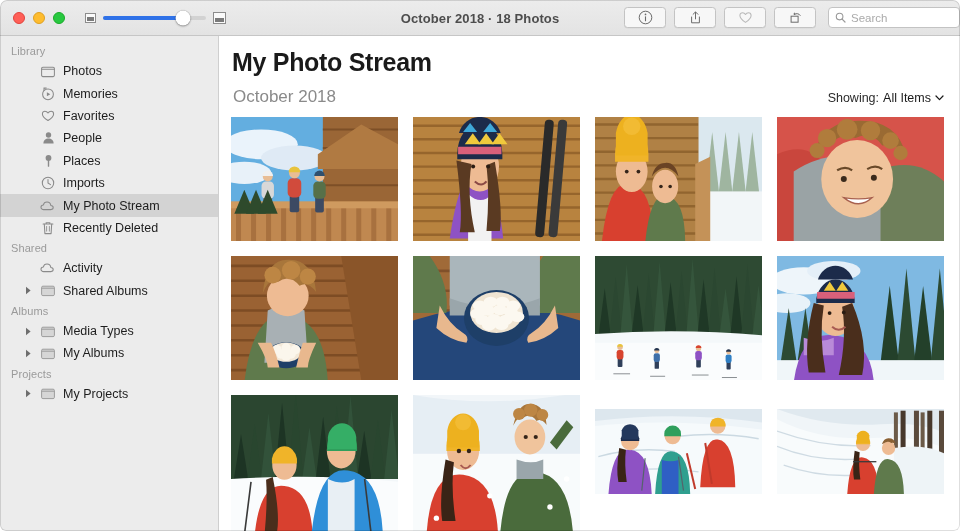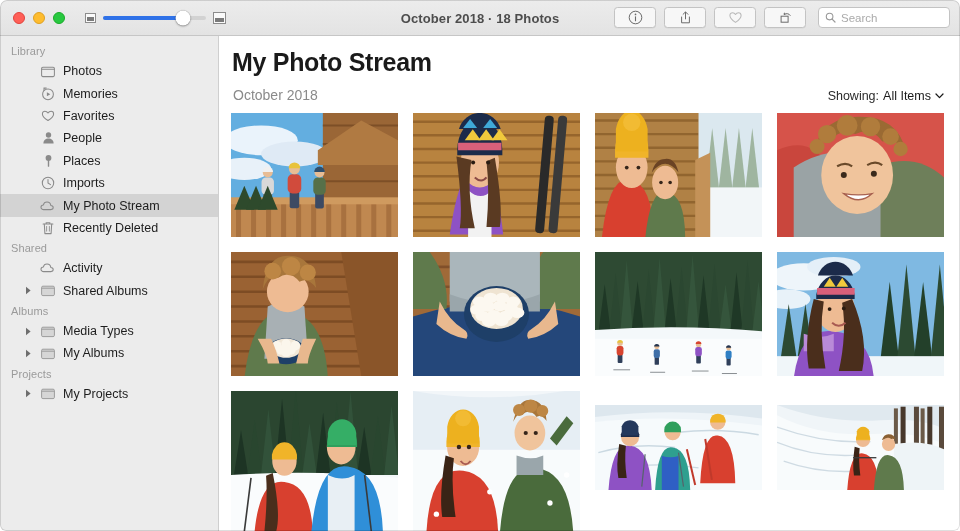--- a/index.html
+++ b/index.html
@@ -108,21 +108,20 @@
     font-weight: bold;
     color: #4d4d4d;
     pointer-events: none;
     letter-spacing: 0.1px;
   }
 
   .toolbar-right {
     margin-left: auto;
     display: flex;
     align-items: center;
-    padding-right: 10px;
     gap: 8px;
   }
 
   .tb-btn {
     width: 42px; height: 21px;
     background: #f7f7f7;
     border: 1px solid #c3c3c3;
     border-radius: 3.5px;
     display: flex;
     align-items: center;
@@ -226,21 +225,21 @@
     padding-left: 1px;
   }
 
   .subhead-row {
     display: flex;
     align-items: baseline;
     margin-top: 10px;
     padding-left: 2px;
   }
   .month-label {
-    font-size: 14px;
+    font-size: 17px;
     color: #8a8a8a;
   }
   .showing-control {
     margin-left: auto;
     display: flex;
     align-items: center;
     gap: 4px;
     font-size: 12.5px;
     color: #2b2b2b;
     padding-right: 2px;

